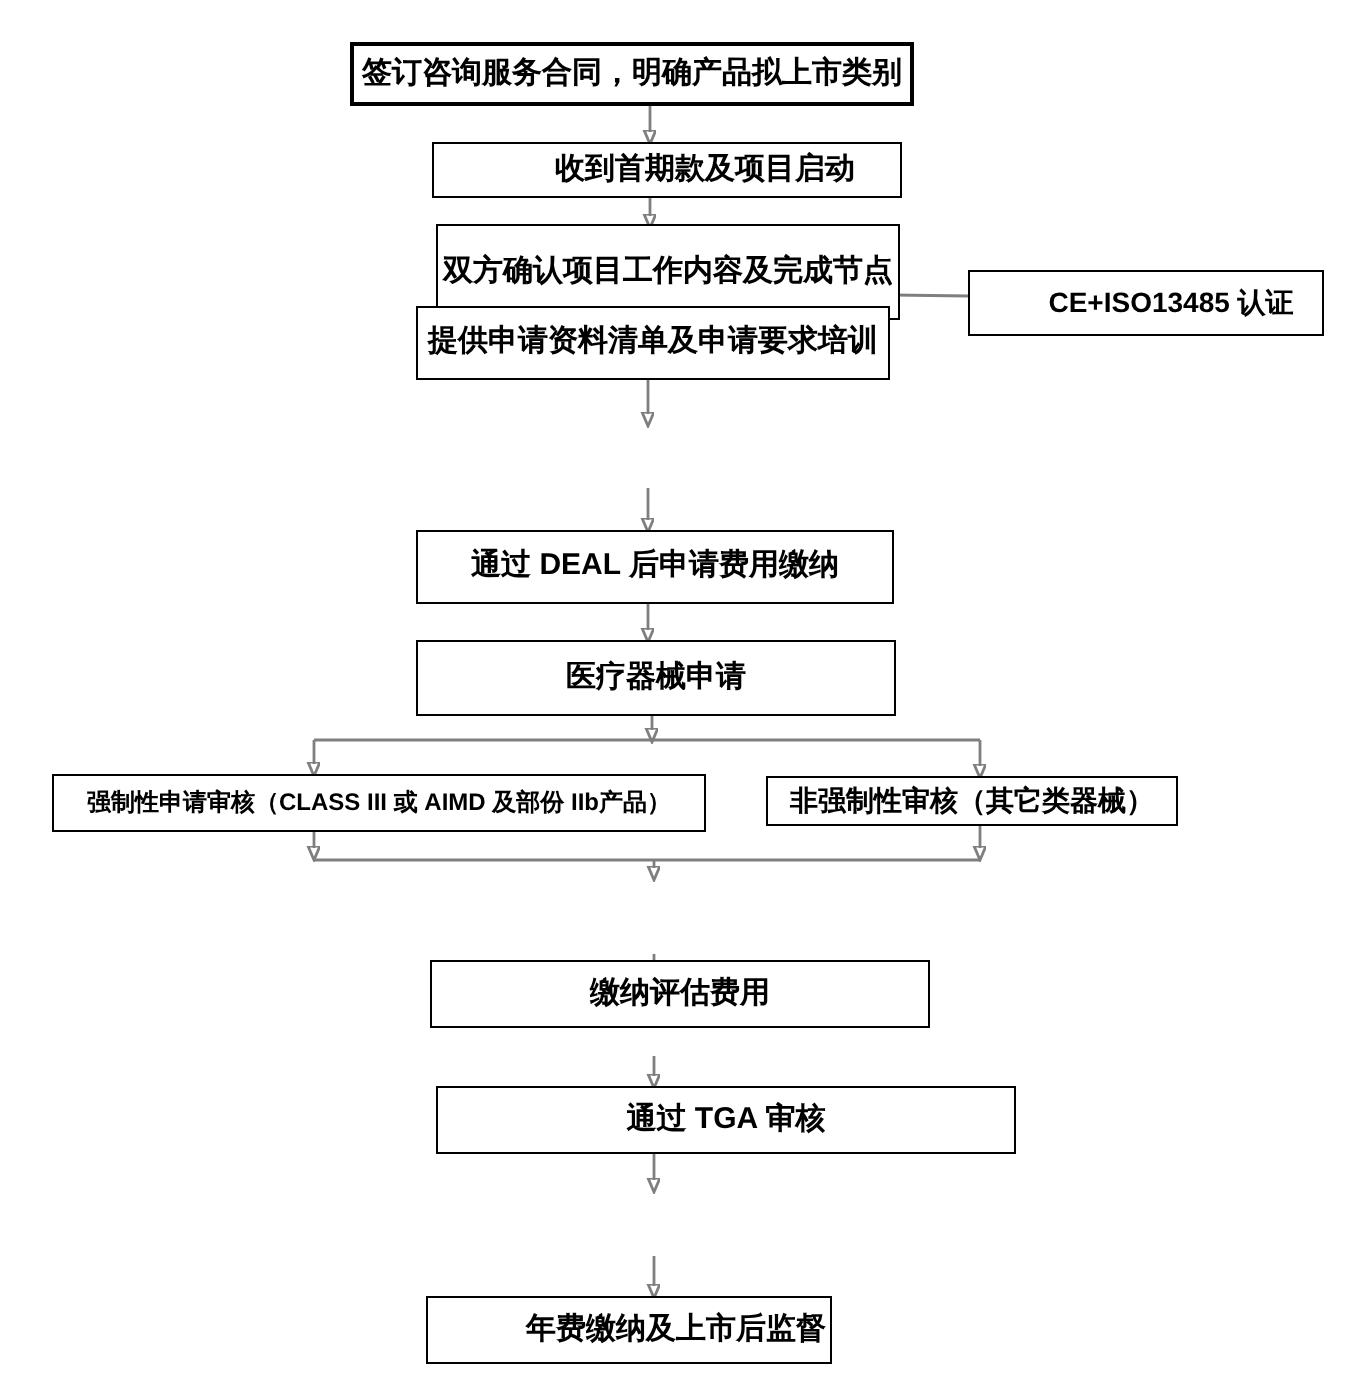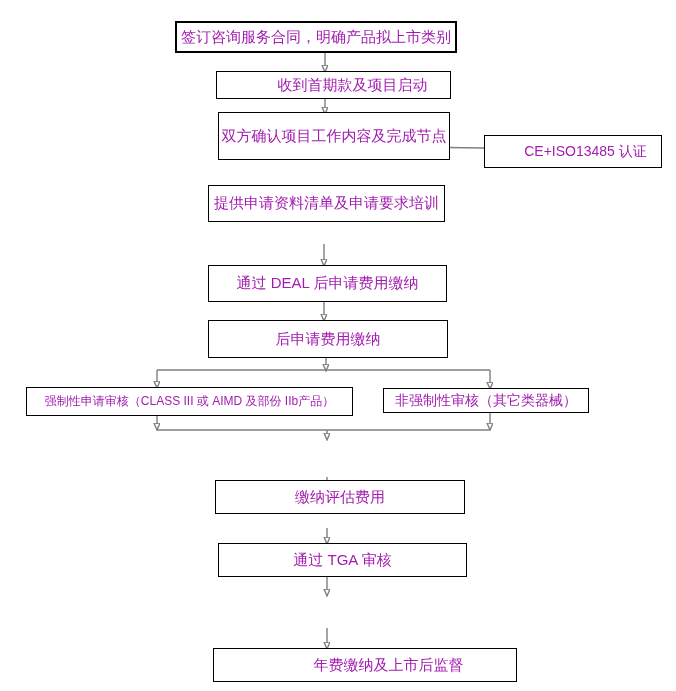--- a/index.html
+++ b/index.html
@@ -20,47 +20,48 @@
     left: 0;
     top: 0;
     z-index: 1;
   }
   .node {
     position: absolute;
     z-index: 2;
     box-sizing: border-box;
     background: #ffffff;
     border: 1px solid #000000;
-    color: #a21caf;
+    color: #000000;
     display: flex;
     align-items: center;
     justify-content: center;
     text-align: right;
     font-size: 15px;
     line-height: 1.1;
     white-space: nowrap;
+    font-weight: bold;
   }
   .node.thick { border-width: 2px; }
 
   
   .n0  { left: 175px; top: 21px;  width: 282px; height: 32px; }
   .n1  { left: 216px; top: 71px;  width: 235px; height: 28px; padding-left: 38px; }
   .n2  { left: 218px; top: 112px; width: 232px; height: 48px; }
   .n3  { left: 484px; top: 135px; width: 178px; height: 33px; font-size: 14px; padding-left: 25px; }
-  .n4  { left: 208px; top: 153px; width: 237px; height: 37px; margin-top: 32px; }
+  .n4  { left: 208px; top: 153px; width: 237px; height: 37px; }
   .n5  { left: 208px; top: 212px; width: 236px; height: 32px; }
   .n6  { left: 208px; top: 265px; width: 239px; height: 37px; }
   .n7  { left: 208px; top: 320px; width: 240px; height: 38px; }
   .n8  { left: 26px;  top: 387px; width: 327px; height: 29px; font-size: 12px; }
   .n9  { left: 383px; top: 388px; width: 206px; height: 25px; font-size: 14px; }
   .n10 { left: 215px; top: 439px; width: 250px; height: 38px; }
   .n11 { left: 215px; top: 480px; width: 250px; height: 34px; }
-  .n12 { left: 218px; top: 543px; width: 249px; height: 34px; }
+  .n12 { left: 218px; top: 543px; width: 290px; height: 34px; }
   .n13 { left: 213px; top: 595px; width: 250px; height: 33px; }
-  .n14 { left: 213px; top: 648px; width: 304px; height: 34px; padding-left: 47px; }
+  .n14 { left: 213px; top: 648px; width: 203px; height: 34px; padding-left: 47px; }
 
   .connectors path {
     stroke: #7f7f7f;
     stroke-width: 1.4;
     fill: none;
   }
 </style>
 </head>
 <body>
 
@@ -97,20 +98,20 @@
     <path d="M327,577 L327,590" marker-end="url(#arr)"></path>
     <path d="M327,628 L327,643" marker-end="url(#arr)"></path>
   </svg>
 
   <div class="node n0 thick">签订咨询服务合同，明确产品拟上市类别</div>
   <div class="node n1">收到首期款及项目启动</div>
   <div class="node n2">双方确认项目工作内容及完成节点</div>
   <div class="node n3">CE+ISO13485 认证</div>
   <div class="node n4">提供申请资料清单及申请要求培训</div>
   <div class="node n6">通过 DEAL 后申请费用缴纳</div>
-  <div class="node n7">后申请费用缴纳</div>
+  <div class="node n7">医疗器械申请</div>
   <div class="node n8">强制性申请审核（CLASS III 或 AIMD 及部份 IIb产品）</div>
   <div class="node n9">非强制性审核（其它类器械）</div>
   <div class="node n11">缴纳评估费用</div>
   <div class="node n12">通过 TGA 审核</div>
   <div class="node n14">年费缴纳及上市后监督</div>
 
 </div>
 
 </body></html>

